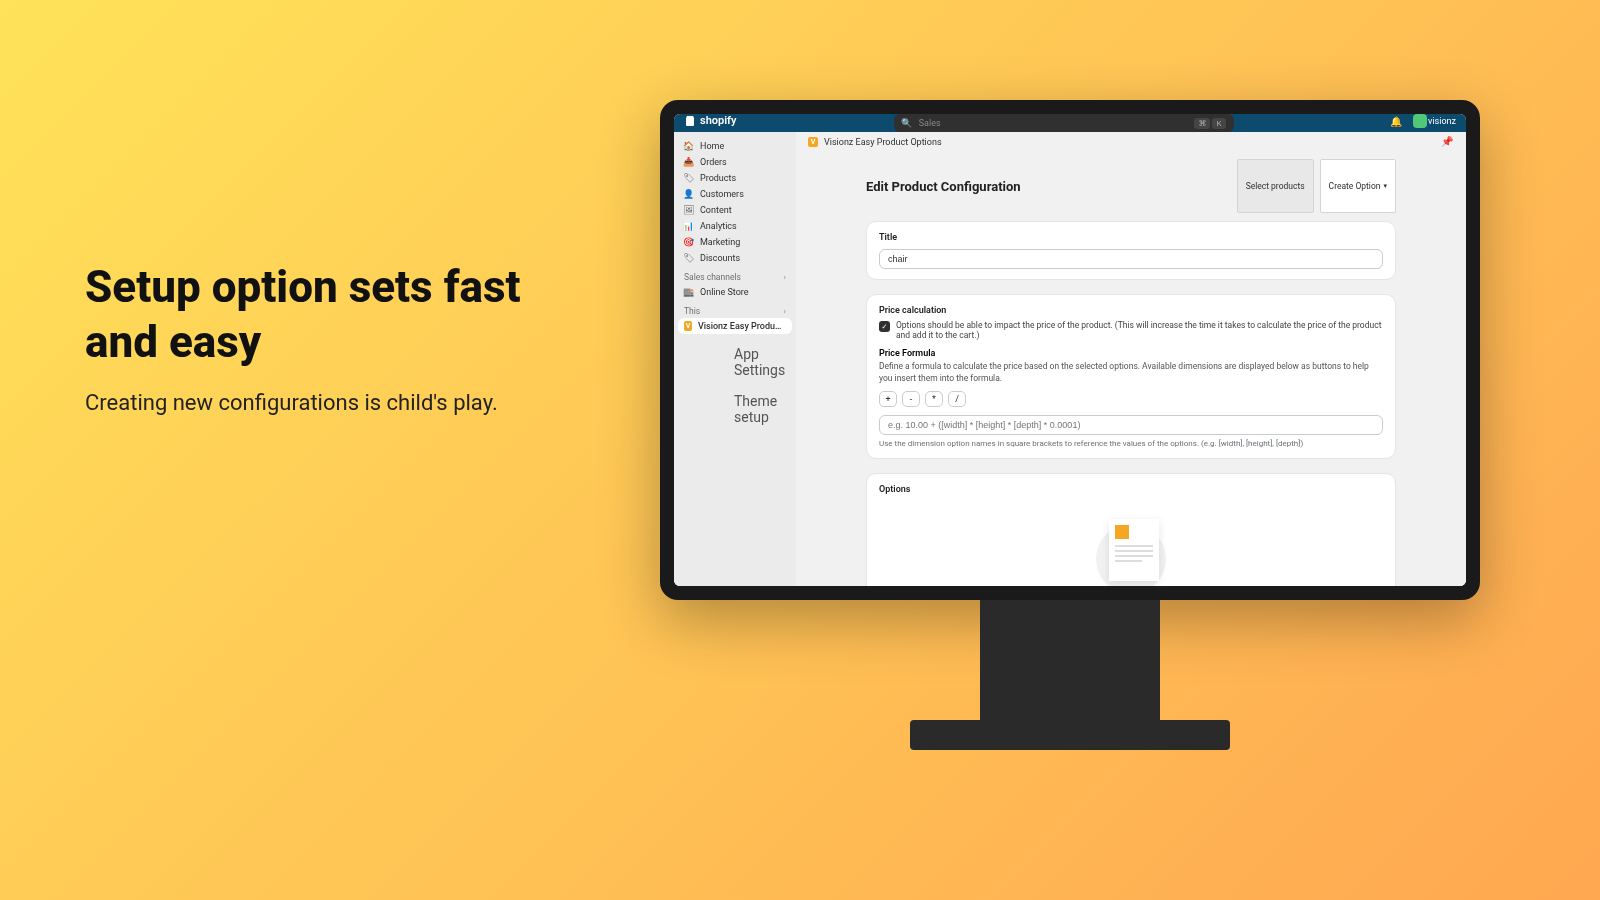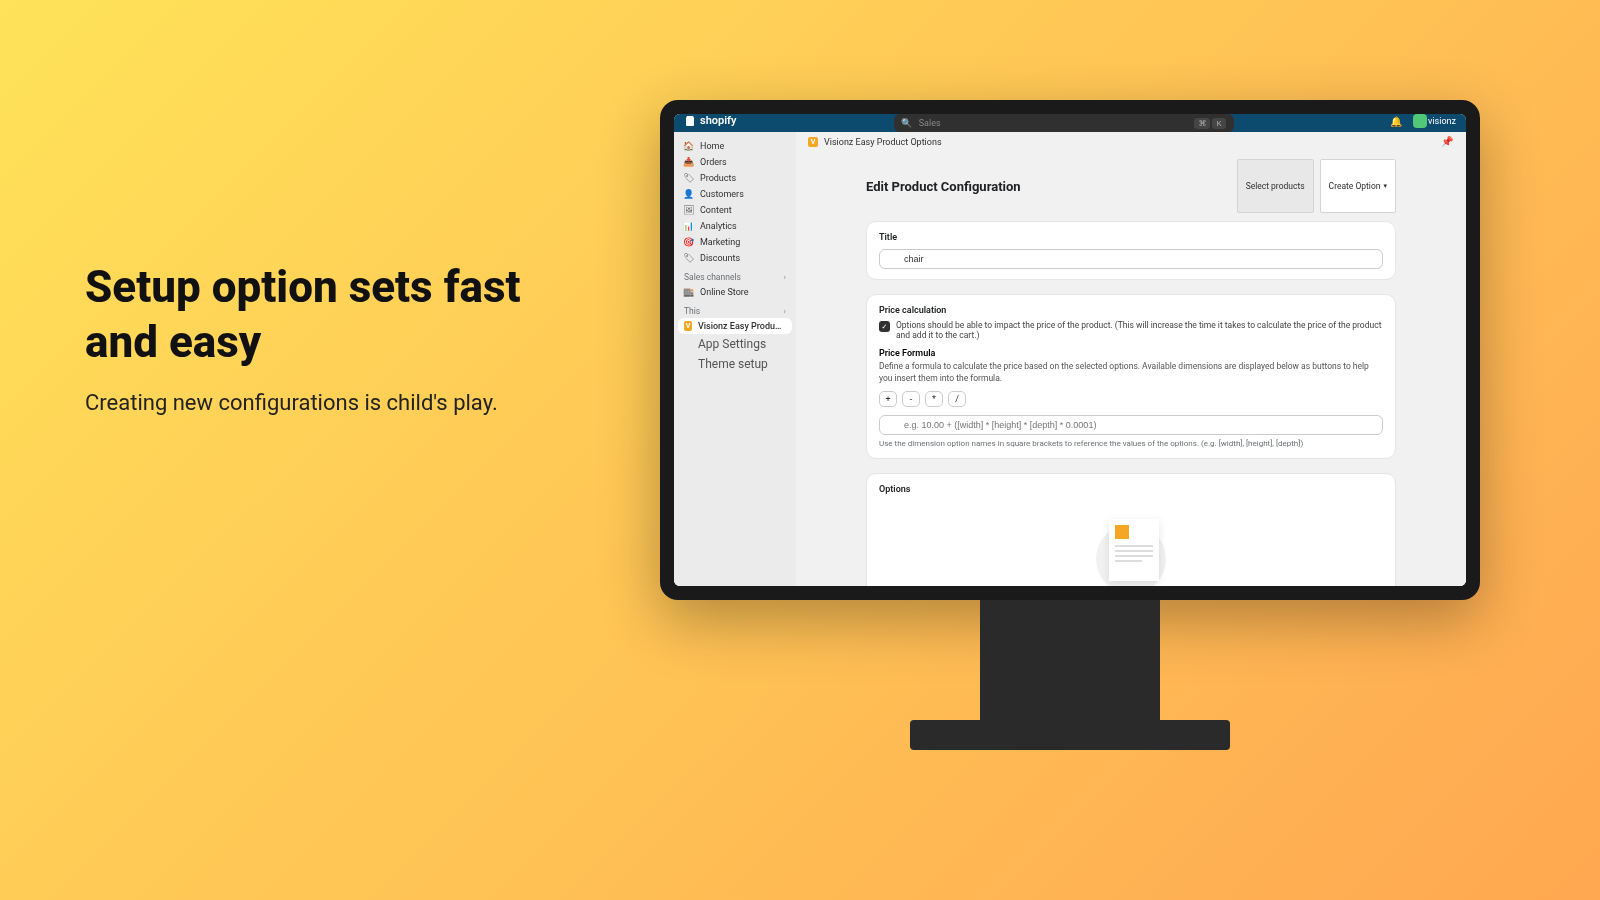--- a/index.html
+++ b/index.html
@@ -168,23 +168,24 @@
 }
 .nav-section {
   padding: 6px 10px 2px;
   color: #6d7175;
   font-size: 8.5px;
   display: flex;
   justify-content: space-between;
   align-items: center;
 }
 .nav-sub {
-  padding: 3px 10px 3px 24px;
+  padding: 12px 10px 3px 24px;
   color: #555;
-  font-size: 12px;
+  font-size: 14px;
+  margin-left: 36px;
 }
 .app-icon-v {
   width: 10px;
   height: 10px;
   background: #f5a623;
   border-radius: 2px;
   display: inline-flex;
   align-items: center;
   justify-content: center;
   font-size: 7px;
@@ -256,21 +257,21 @@
 .card-label {
   font-size: 9px;
   font-weight: 600;
   color: #202223;
   margin-bottom: 5px;
 }
 .input {
   width: 100%;
   border: 1px solid #c9cccf;
   border-radius: 6px;
-  padding: 4px 24px;
+  padding: 4px 8px;
   font-size: 9px;
   color: #303030;
   background: #fff;
 }
 .check-row {
   display: flex;
   align-items: flex-start;
   gap: 6px;
   font-size: 8.5px;
   color: #444;

